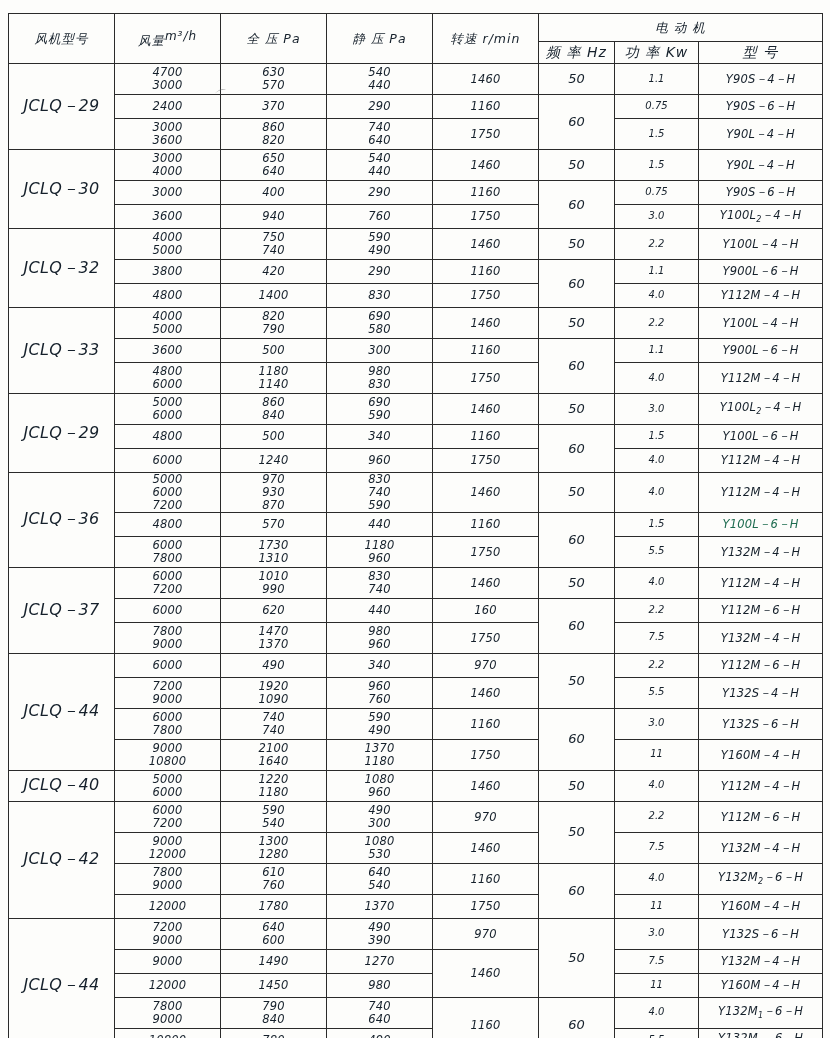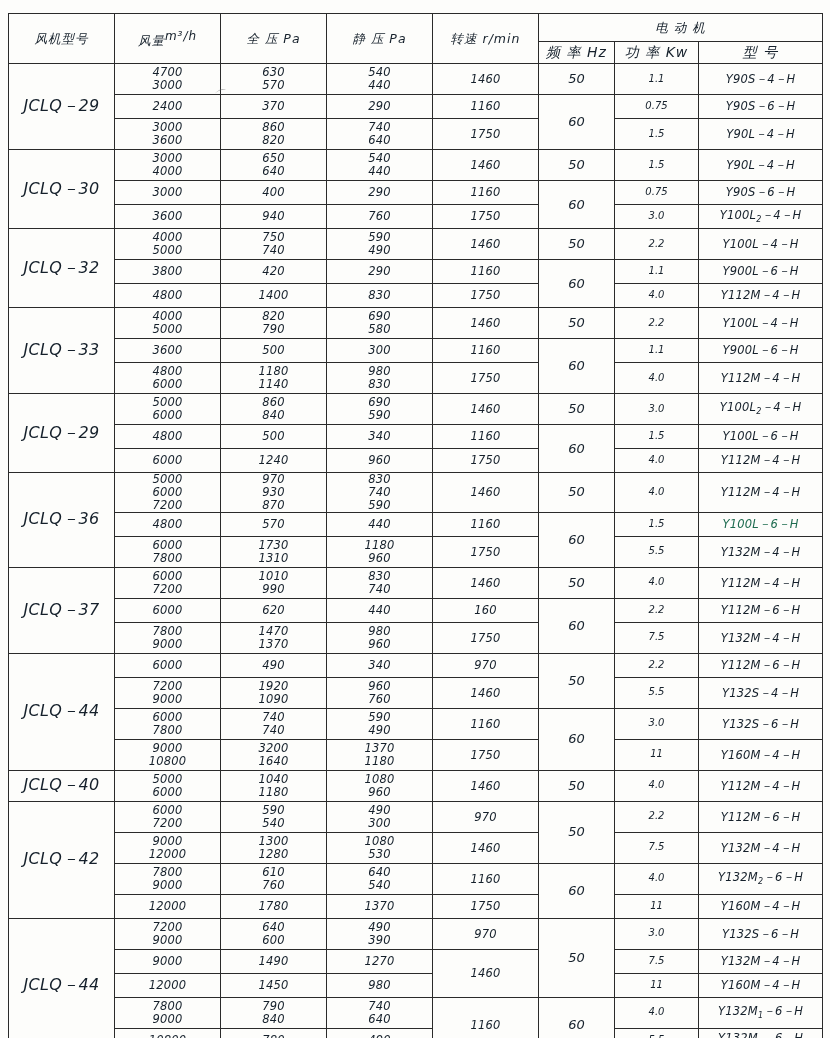--- a/index.html
+++ b/index.html
@@ -658,21 +658,21 @@
         </tr>
         <tr class="r2">
           <td class="num ">
             <div class="stack">
               <span>9000</span>
               <span>10800</span>
             </div>
           </td>
           <td class="num ">
             <div class="stack">
-              <span>3200</span>
+              <span>2100</span>
               <span>1640</span>
             </div>
           </td>
           <td class="num ">
             <div class="stack">
               <span>1370</span>
               <span>1180</span>
             </div>
           </td>
           <td class="num">1750</td>
@@ -682,21 +682,21 @@
         <tr class="r2">
           <td rowspan="1" class="model">JCLQ－40</td>
           <td class="num ">
             <div class="stack">
               <span>5000</span>
               <span>6000</span>
             </div>
           </td>
           <td class="num ">
             <div class="stack">
-              <span>1040</span>
+              <span>1220</span>
               <span>1180</span>
             </div>
           </td>
           <td class="num ">
             <div class="stack">
               <span>1080</span>
               <span>960</span>
             </div>
           </td>
           <td class="num">1460</td>

